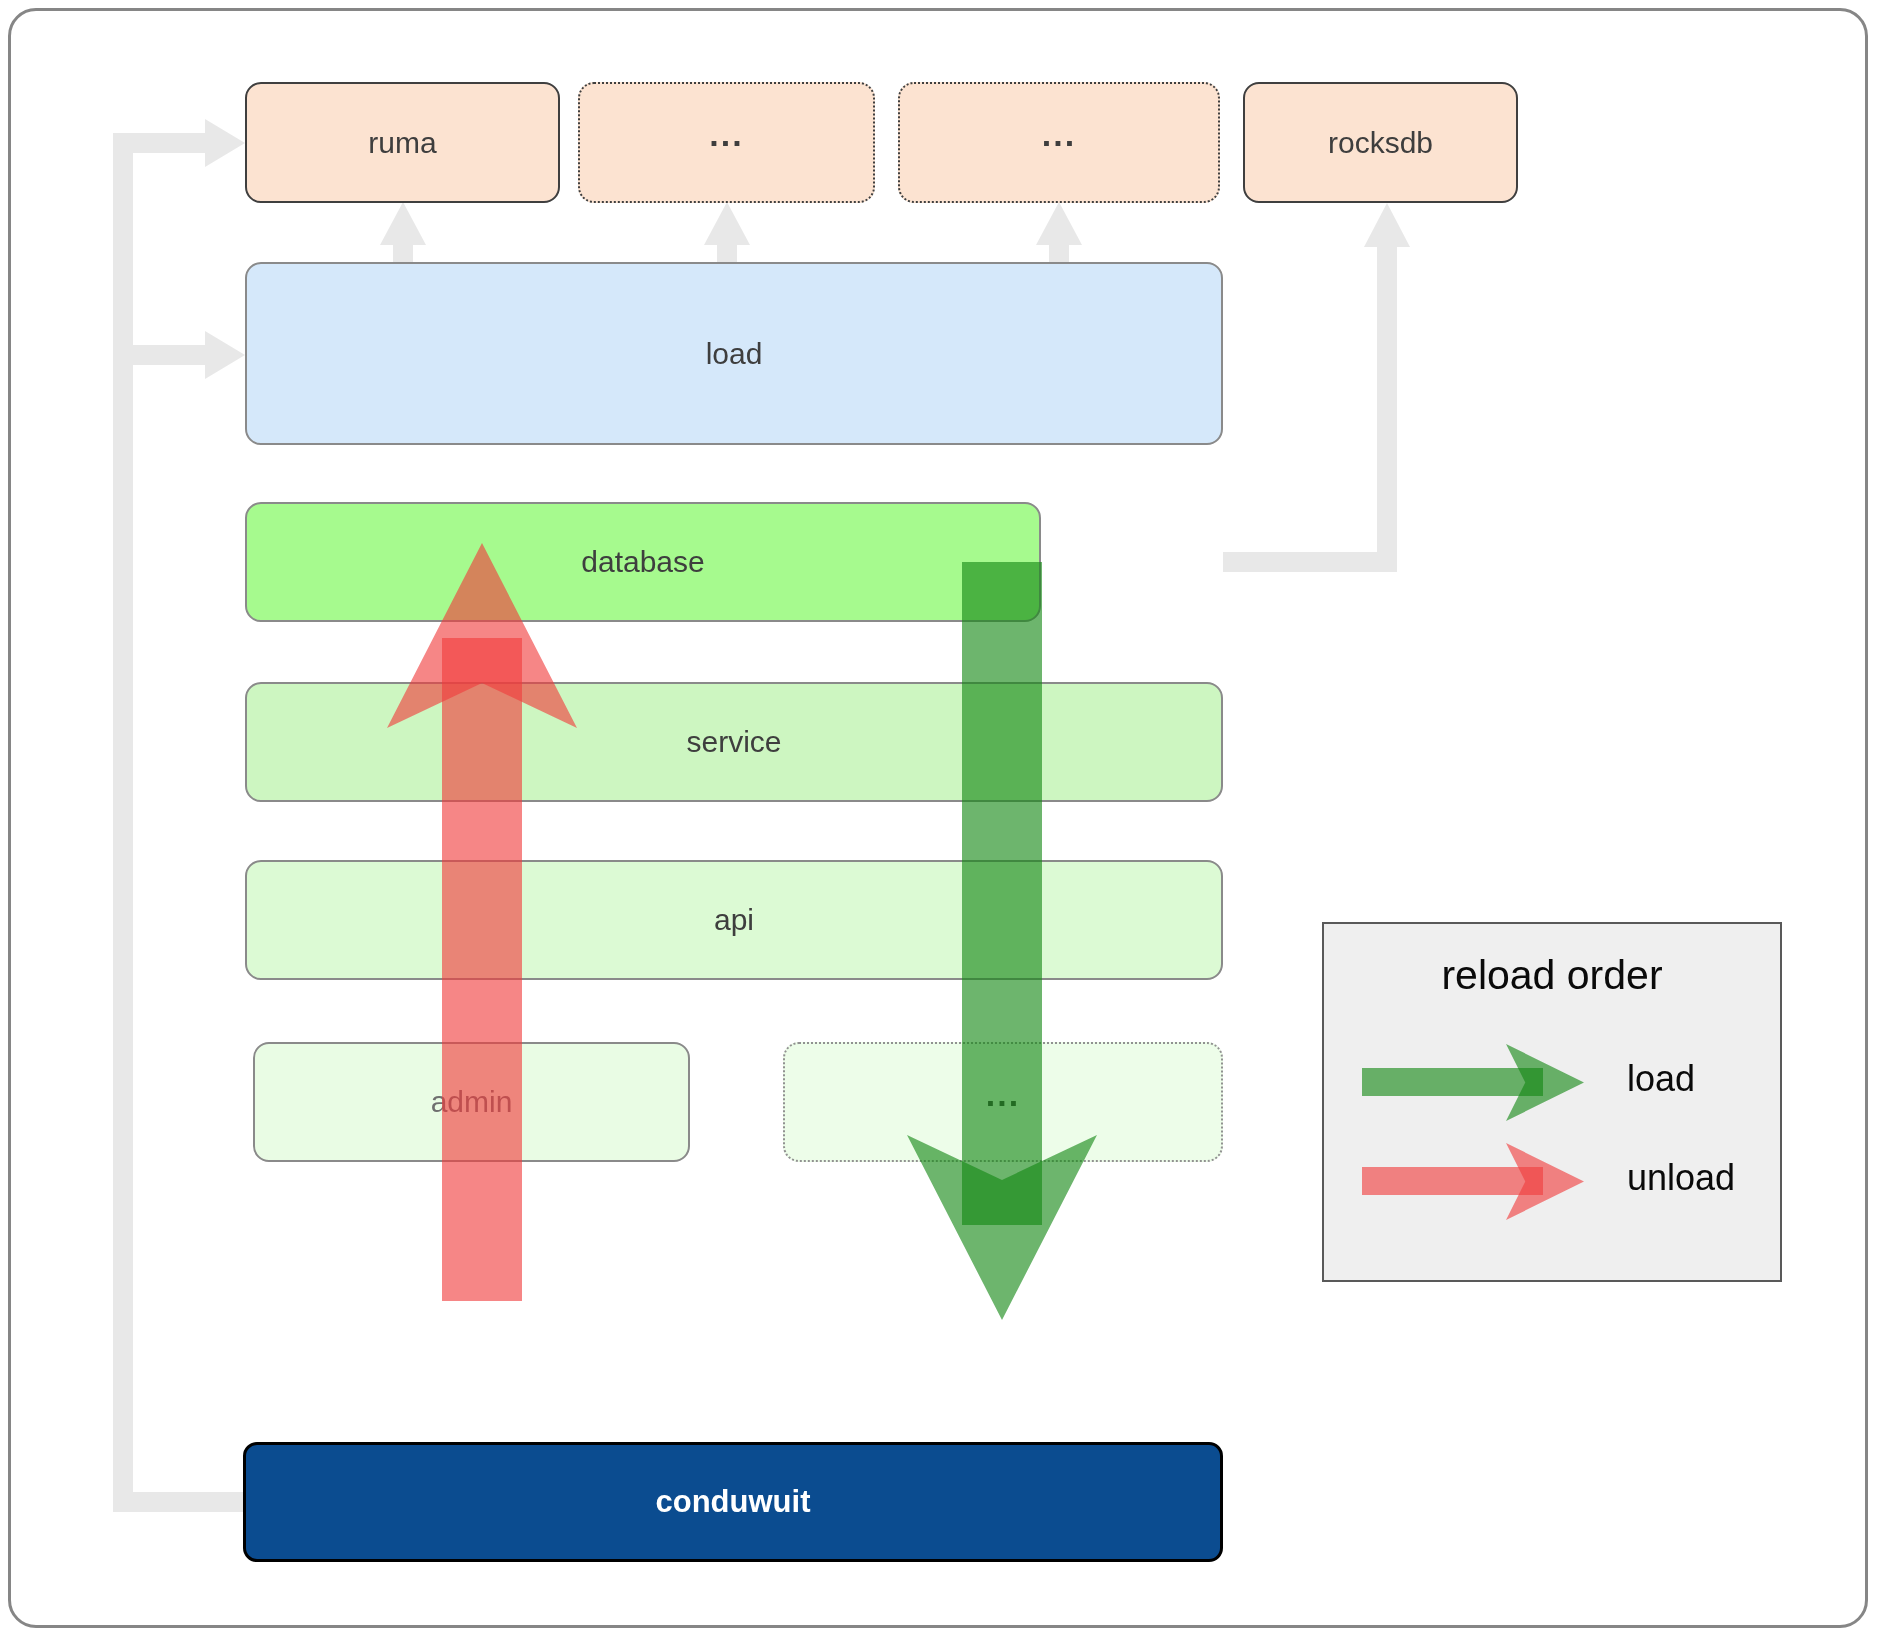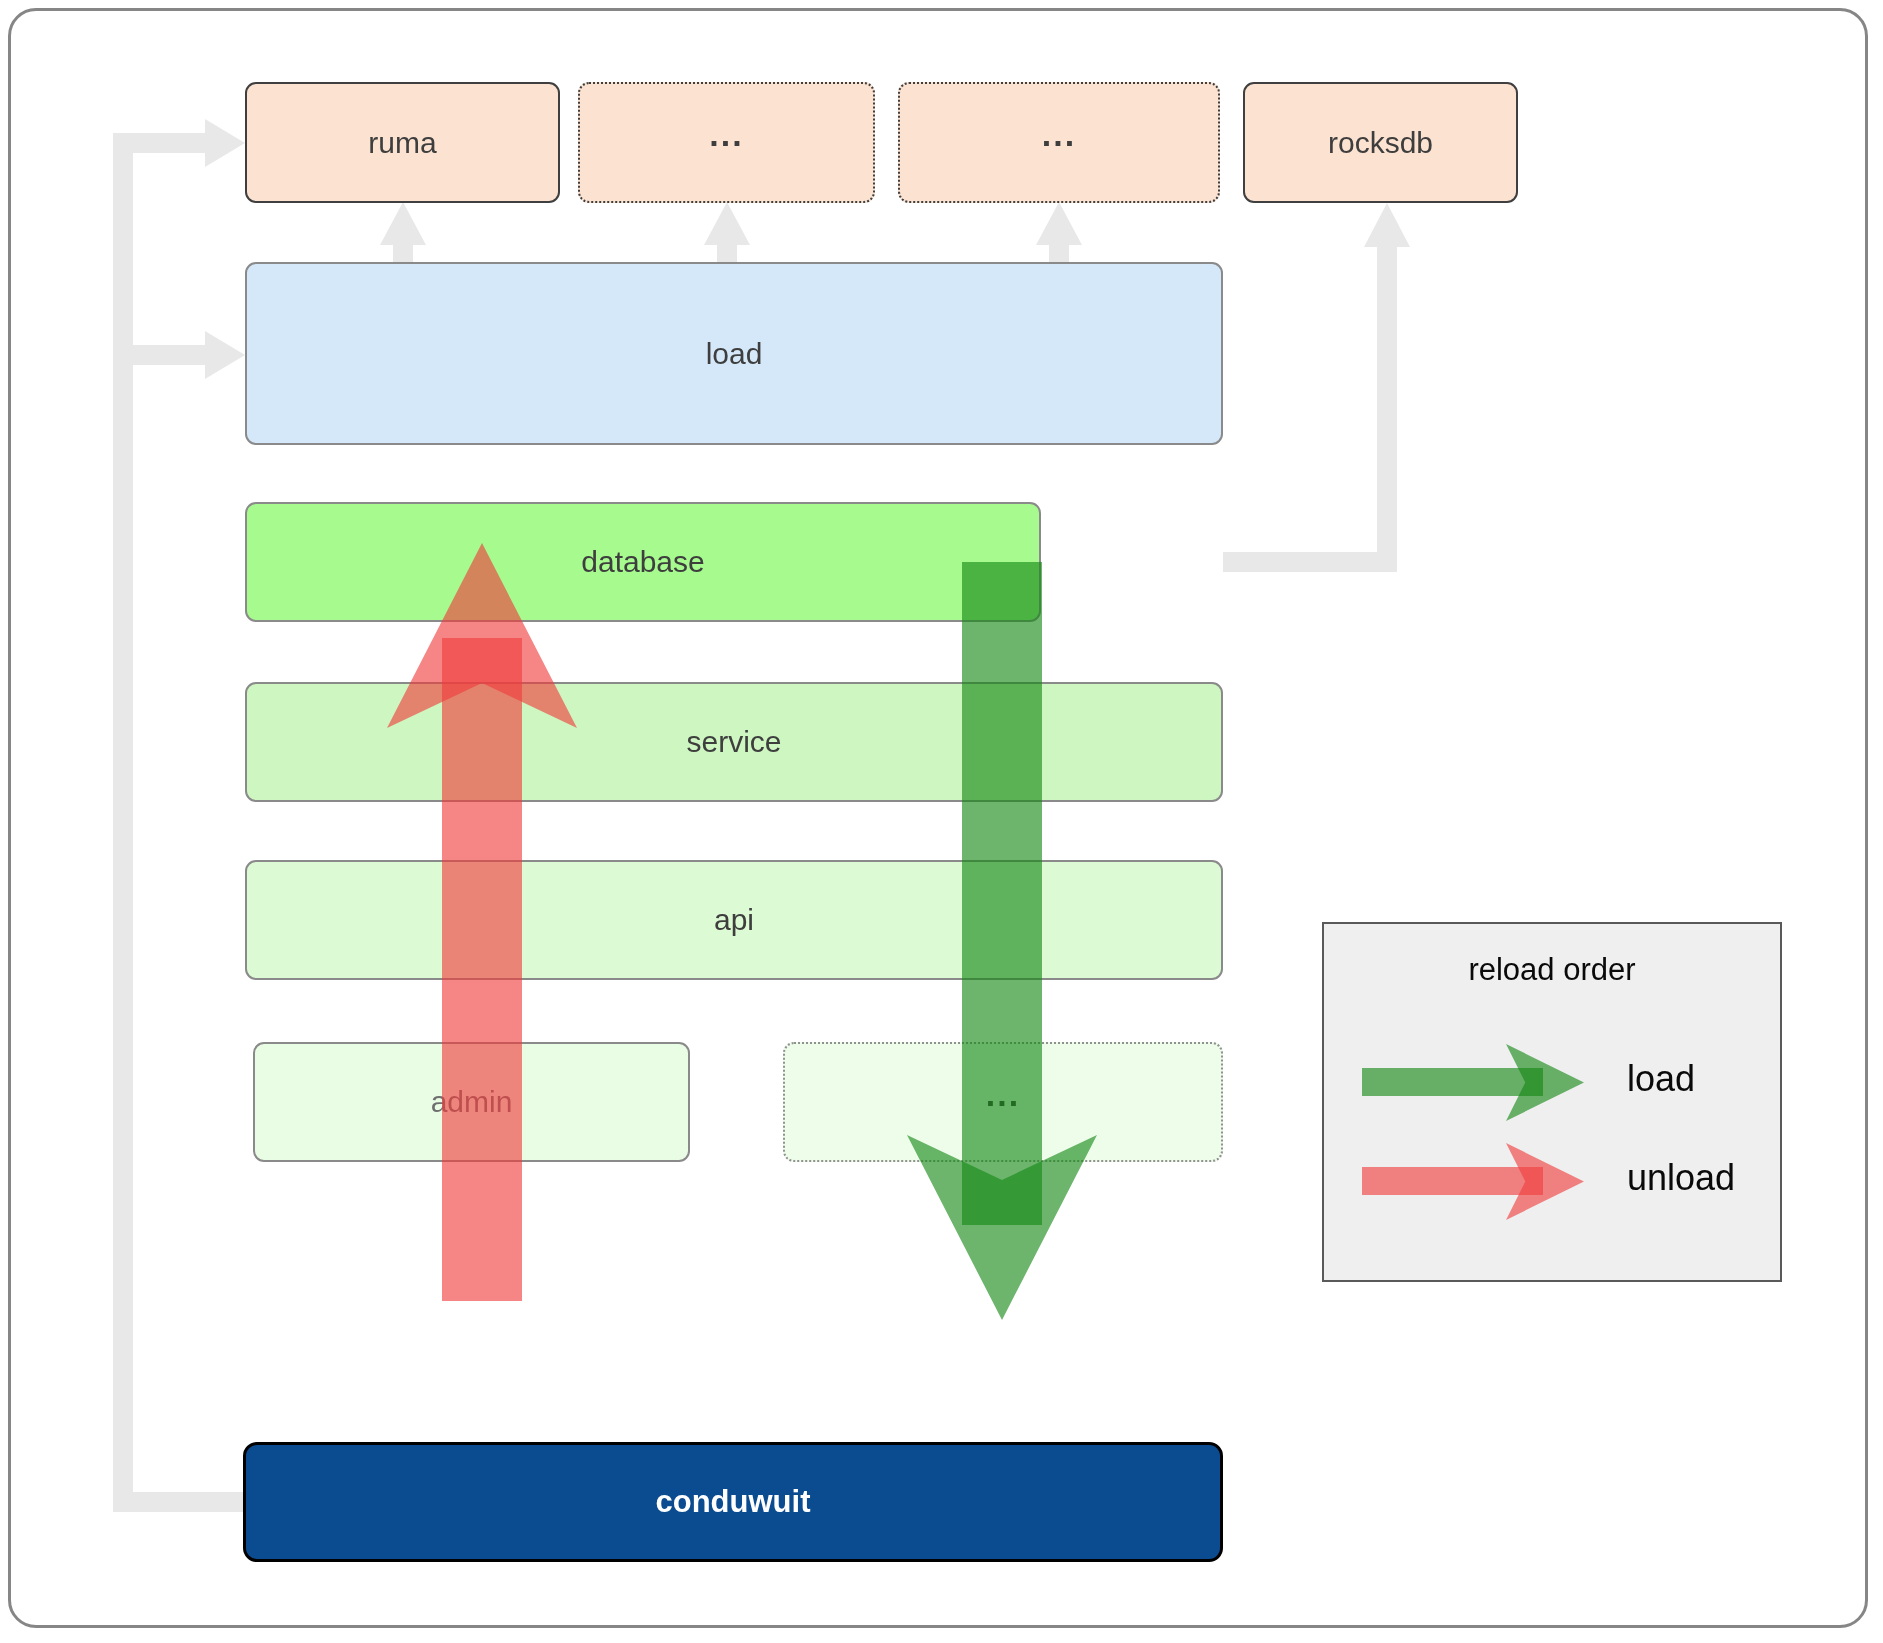--- a/index.html
+++ b/index.html
@@ -8,21 +8,21 @@
     font-family:"Liberation Sans",sans-serif;overflow:hidden;
   }
   .frame{
     position:absolute;left:8px;top:8px;width:1860px;height:1620px;
     border:3px solid #868686;border-radius:28px;box-sizing:border-box;
   }
   
   .box{
     position:absolute;display:flex;align-items:center;justify-content:center;
     box-sizing:border-box;font-size:30px;font-weight:500;color:var(--text);
-    border-radius:11px;z-index:2;
+    border-radius:16px;z-index:2;
   }
   .peach{background:var(--peach_fill);border:2.5px solid var(--peach_border);}
   .peach.dotted{border:2.5px dotted var(--peach_border);}
   .row{border:2px solid var(--box_border);}
   .core{background:var(--core_fill);}
   .database{background:var(--database_fill);}
   .service{background:var(--service_fill);}
   .api{background:var(--api_fill);}
   .admin{background:var(--admin_fill);color:var(--admin_text);margin-left:8px;}
   .dots3{background:var(--dots3_fill);border:2px dotted #919191;}
@@ -44,21 +44,21 @@
   .barb-down{clip-path:polygon(50% 100%,100% 0,50% 24.3%,0 0);}
   .barb-right{clip-path:polygon(100% 50%,0 0,24.7% 50%,0 100%);}
   
   .legend{
     position:absolute;left:1322px;top:922px;width:460px;height:360px;
     background:var(--legend_bg);border:2.5px solid var(--legend_border);
     box-sizing:border-box;z-index:2;
   }
   .legend-title{
     position:absolute;left:0;top:28px;width:100%;text-align:center;
-    font-size:31px;color:#0a0a0a;
+    font-size:41px;color:#0a0a0a;
   }
   .legend-label{position:absolute;font-size:36px;color:#0a0a0a;z-index:3;}
 </style>
 </head>
 <body>
 
 <div class="canvas">
 
   <div class="frame"></div>
 

